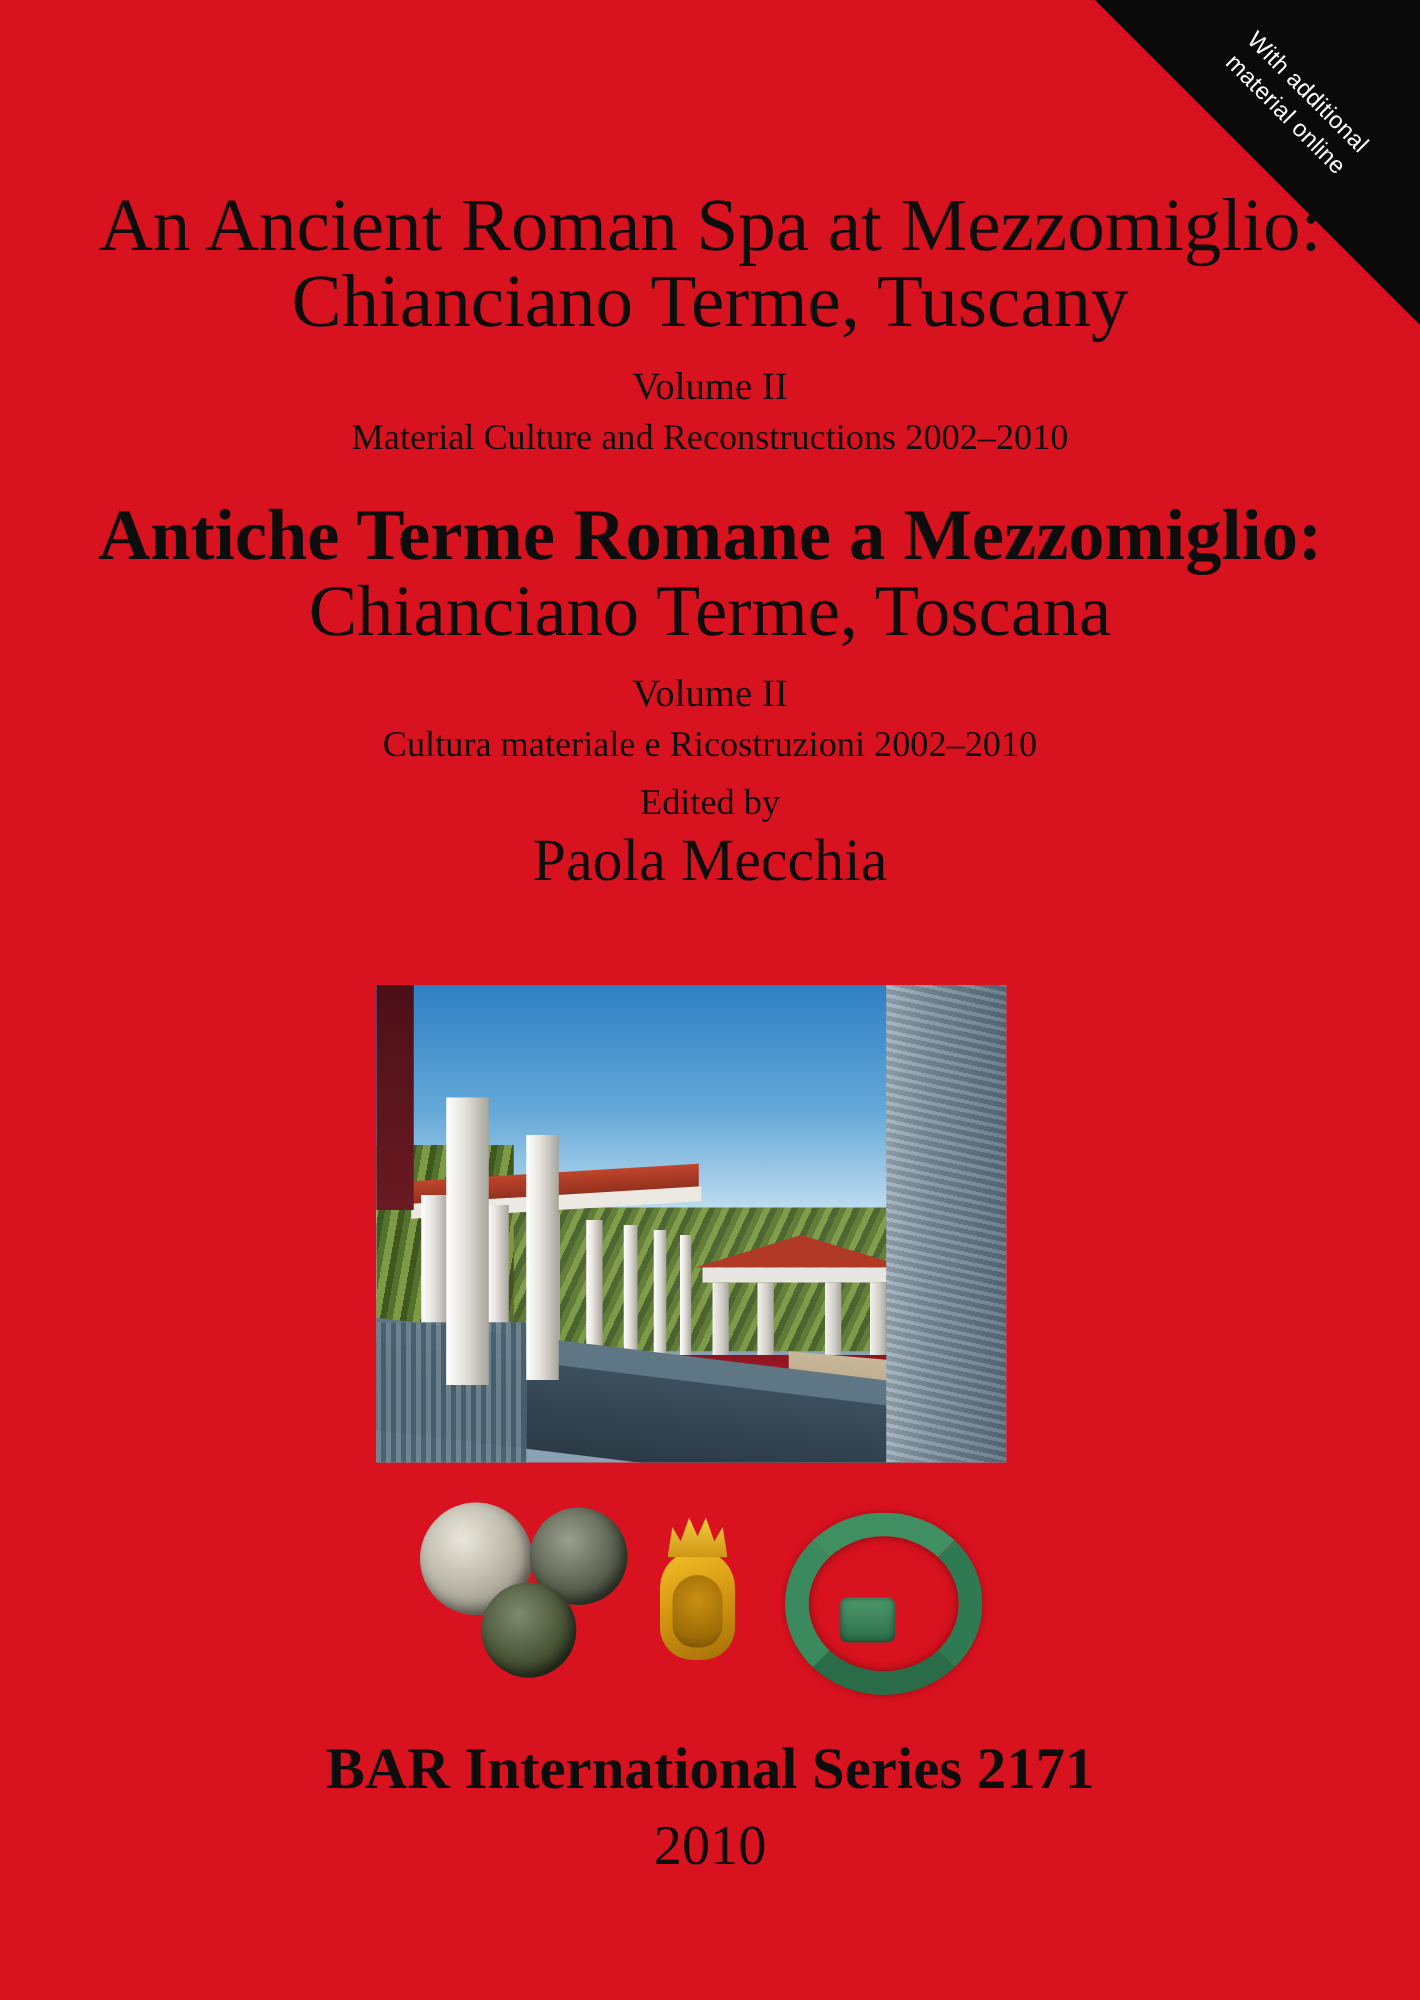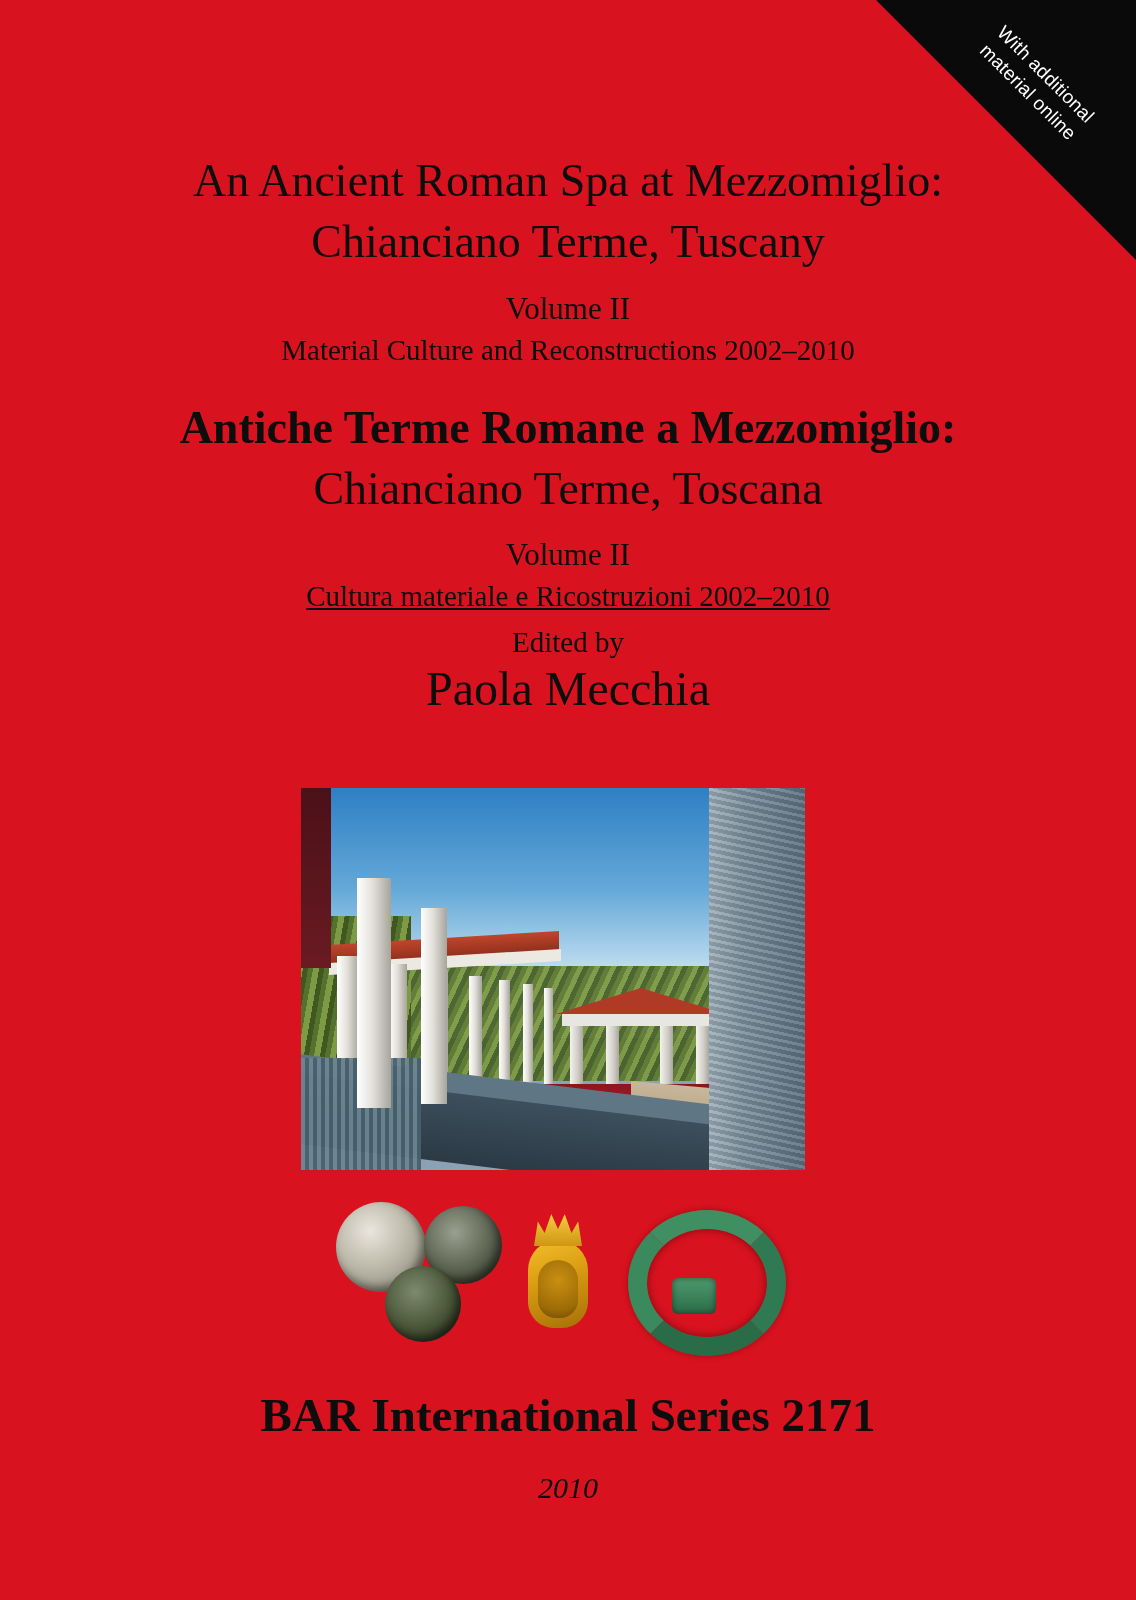--- a/index.html
+++ b/index.html
@@ -55,55 +55,54 @@
   .titles {
     position: absolute;
     left: 0;
     right: 0;
     top: 150px;
     text-align: center;
     padding: 0 70px;
     box-sizing: border-box;
   }
   .title-en {
-    font-size: 46px;
+    font-size: 60px;
     line-height: 61px;
     font-weight: normal;
     margin: 0;
   }
   .vol {
     font-size: 31px;
     line-height: 40px;
     margin-top: 17px;
   }
   .subtitle {
     font-size: 29px;
     line-height: 38px;
     margin-top: 2px;
   }
   .title-it {
-    font-size: 46px;
+    font-size: 58px;
     line-height: 61px;
     font-weight: bold;
     margin: 0;
     padding-top: 28px;
   }
   .title-it .line2 {
     font-weight: normal;
   }
   .vol-it {
     font-size: 31px;
     line-height: 40px;
     margin-top: 16px;
   }
   .subtitle-it {
     font-size: 29px;
     line-height: 38px;
     margin-top: 2px;
-    text-decoration: underline;
   }
 
   
   .editors {
     position: absolute;
     left: 0;
     right: 0;
     top: 622px;
     text-align: center;
   }
@@ -355,24 +354,22 @@
     top: 1360px;
     text-align: center;
   }
   .series {
     font-size: 47px;
     line-height: 62px;
     font-weight: bold;
     margin-top: 24px;
   }
   .year {
-    font-size: 30px;
+    font-size: 45px;
     line-height: 60px;
-    margin-top: 12px;
-    font-style: italic;
   }
 </style>
 </head>
 <body>
 
 <div class="cover">
 
   <div class="ribbon-wrap">
     <div class="ribbon-tri"></div>
     <div class="ribbon-text">

